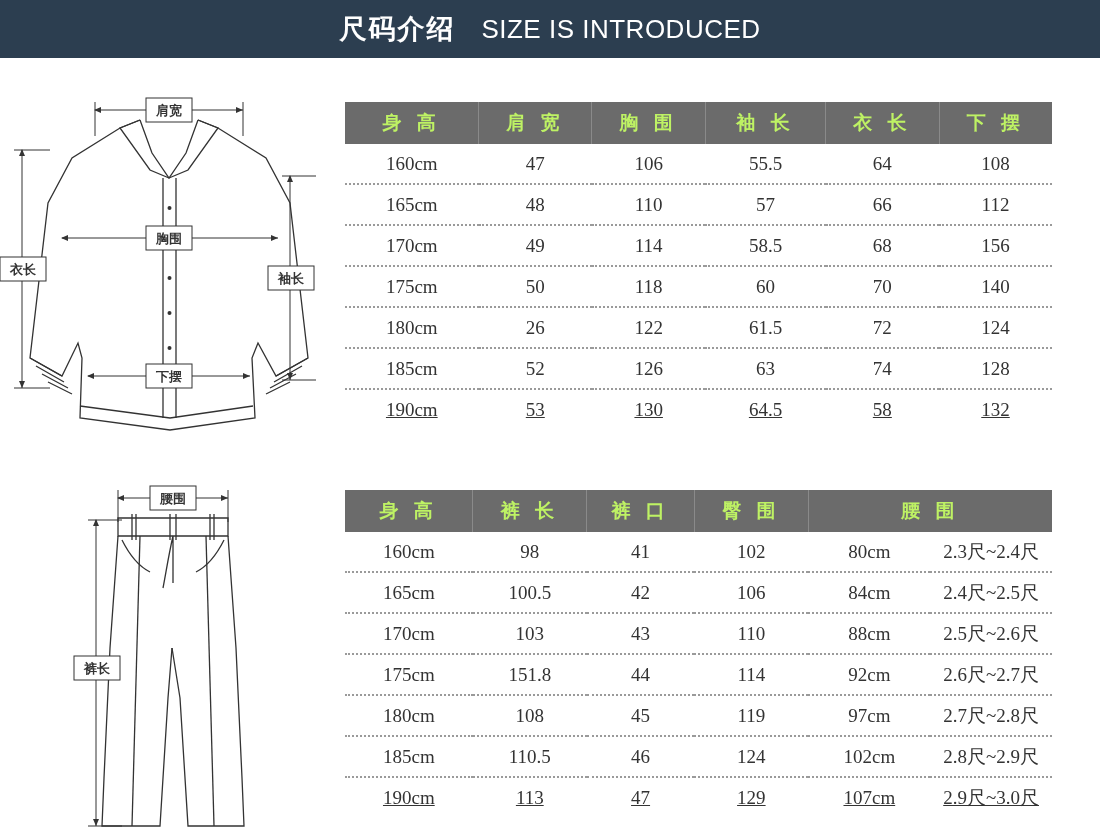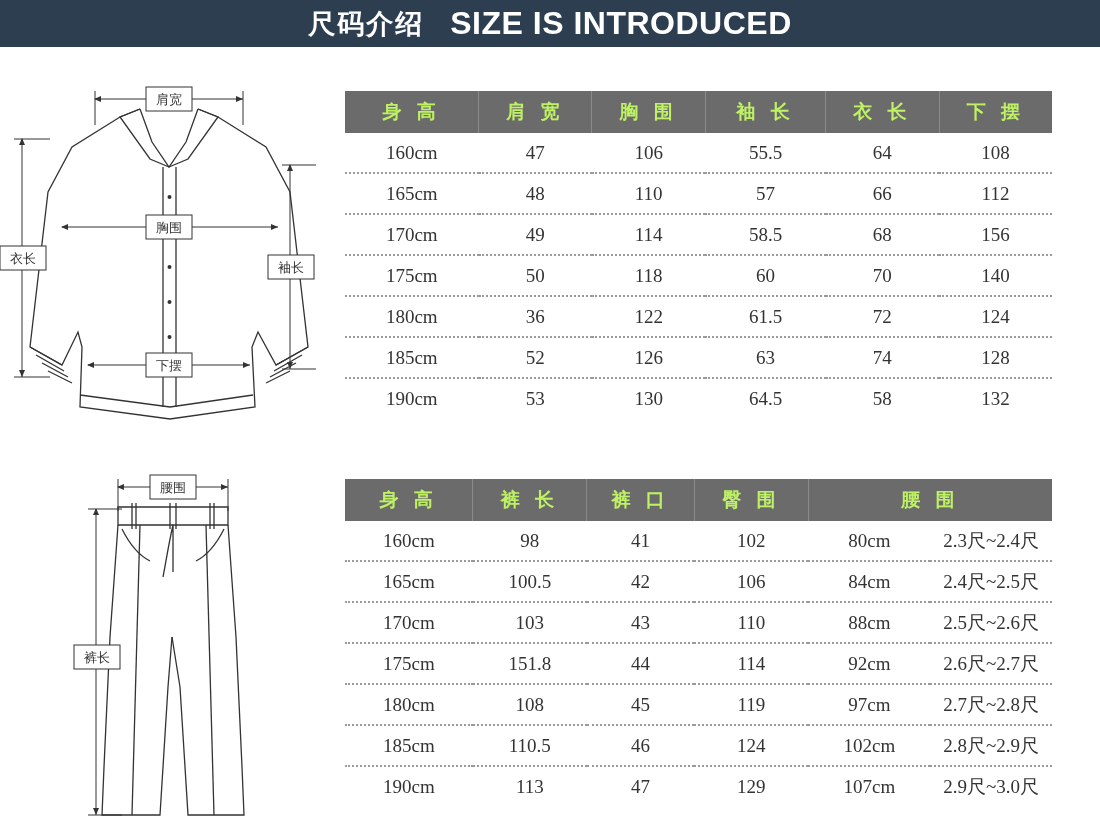--- a/index.html
+++ b/index.html
@@ -11,51 +11,52 @@
     width: 1100px;
     height: 837px;
     font-family: "Liberation Sans", sans-serif;
     color: #333;
     overflow: hidden;
     position: relative;
   }
 
   
   .header {
-    height: 47px;
+    height: 58px;
     background: #2c3e50;
     display: flex;
     align-items: center;
     justify-content: center;
     gap: 26px;
     color: #ffffff;
   }
   .header .cn {
     font-size: 27px;
     font-weight: bold;
     letter-spacing: 2px;
   }
   .header .en {
-    font-size: 32px;
-    font-weight: bold;
+    font-size: 26px;
+    font-weight: normal;
     letter-spacing: 0.5px;
   }
 
   
   .section {
     display: flex;
     align-items: flex-start;
   }
   .sec-top { height: 390px; }
   .sec-bot { height: 389px; }
 
   .figure-pane {
     width: 345px;
     position: relative;
     flex: 0 0 345px;
+    font-weight: bold;
   }
   .table-pane {
     flex: 1 1 auto;
     padding-right: 48px;
   }
 
   
   table.size-table {
     width: 100%;
     border-collapse: collapse;
@@ -73,21 +74,21 @@
   }
   table.size-table thead th:last-child { border-right: none; }
   table.size-table tbody td {
     text-align: center;
     font-size: 19px;
     color: #333;
     height: 37px;
     border-bottom: 2px dotted #9a9a9a;
     font-family: "Liberation Serif", serif;
   }
-  table.size-table tbody tr:last-child td { border-bottom: none; }
+  table.size-table tbody tr:last-child td { border-bottom: none; text-decoration: underline; }
   .tbl-top { margin-top: 44px; }
   .tbl-bot { margin-top: 42px; }
 
   
   .fig-svg { display: block; }
 
   .lbl {
     font-size: 13px;
     fill: #333;
     font-family: "Liberation Sans", sans-serif;
@@ -219,21 +220,21 @@
         <tr>
           <td>175cm</td>
           <td>50</td>
           <td>118</td>
           <td>60</td>
           <td>70</td>
           <td>140</td>
         </tr>
         <tr>
           <td>180cm</td>
-          <td>36</td>
+          <td>26</td>
           <td>122</td>
           <td>61.5</td>
           <td>72</td>
           <td>124</td>
         </tr>
         <tr>
           <td>185cm</td>
           <td>52</td>
           <td>126</td>
           <td>63</td>

